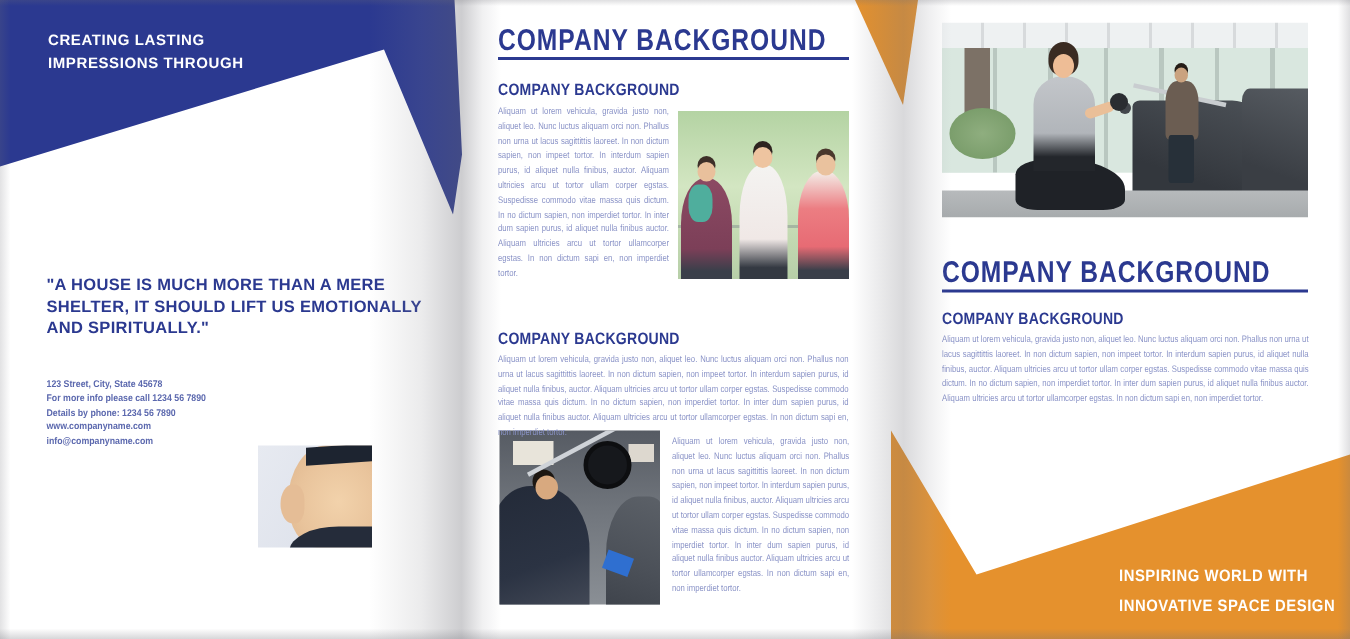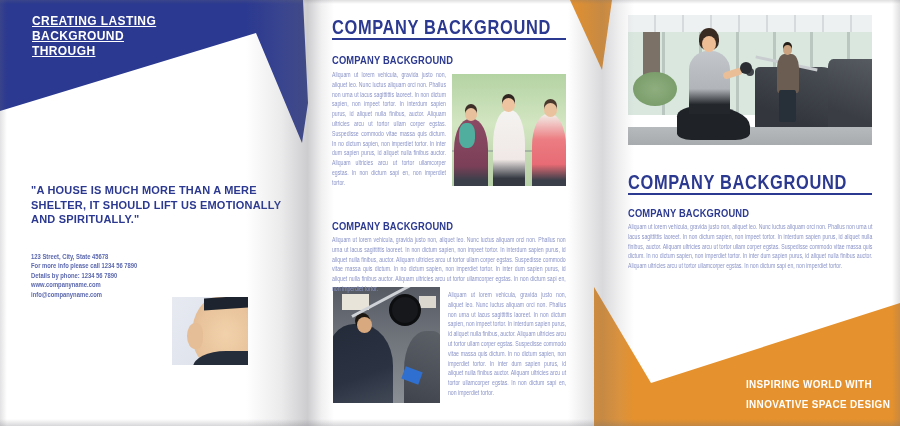--- a/index.html
+++ b/index.html
@@ -7,22 +7,22 @@
     position:relative;width:900px;height:426px;overflow:hidden;
     background:#ffffff;font-family:"Liberation Sans",sans-serif;
   }
   
   #deco-svg{position:absolute;left:0;top:0;z-index:1;}
   
   .abs{position:absolute;}
   .line{display:block;}
   
   .tagline{
-    left:32px;top:14px;width:150px;color:#ffffff;font-weight:bold;
-    font-size:12px;line-height:15px;letter-spacing:.4px;z-index:3;text-decoration:underline;
+    left:32px;top:20px;width:150px;color:#ffffff;font-weight:bold;
+    font-size:10px;line-height:15px;letter-spacing:.4px;z-index:3;
   }
   .quote{
     left:31px;top:183px;width:280px;color:#2b3990;font-weight:bold;
     font-size:11px;line-height:14.5px;letter-spacing:.2px;z-index:3;
   }
   .contact{
     left:31px;top:252px;width:160px;color:#5b68ae;font-weight:600;
     font-size:6.5px;line-height:9.4px;z-index:3;transform:scaleX(.9);transform-origin:0 0;
   }
   
@@ -109,21 +109,21 @@
 <div id="stage">
 
   <svg id="deco-svg" width="900" height="426" viewBox="0 0 900 426">
     <path d="M0,0 L303,0 L308,103 L302,143 L256,33 L0,111 Z" fill="#2b3990"></path>
     <path d="M570,0 L612,0 L602,70 Z" fill="#e5912d"></path>
     <path d="M594,287 L651,383 L900,303 L900,426 L594,426 Z" fill="#e5912d"></path>
   </svg>
 
   <div class="abs tagline">
     <span class="line">CREATING LASTING</span>
-    <span class="line">BACKGROUND THROUGH</span>
+    <span class="line">IMPRESSIONS THROUGH</span>
   </div>
 
   <div class="abs quote">
     <span class="line">"A HOUSE IS MUCH MORE THAN A MERE</span>
     <span class="line">SHELTER, IT SHOULD LIFT US EMOTIONALLY</span>
     <span class="line">AND SPIRITUALLY."</span>
   </div>
 
   <div class="abs contact">
     <span class="line">123 Street, City, State 45678</span>

